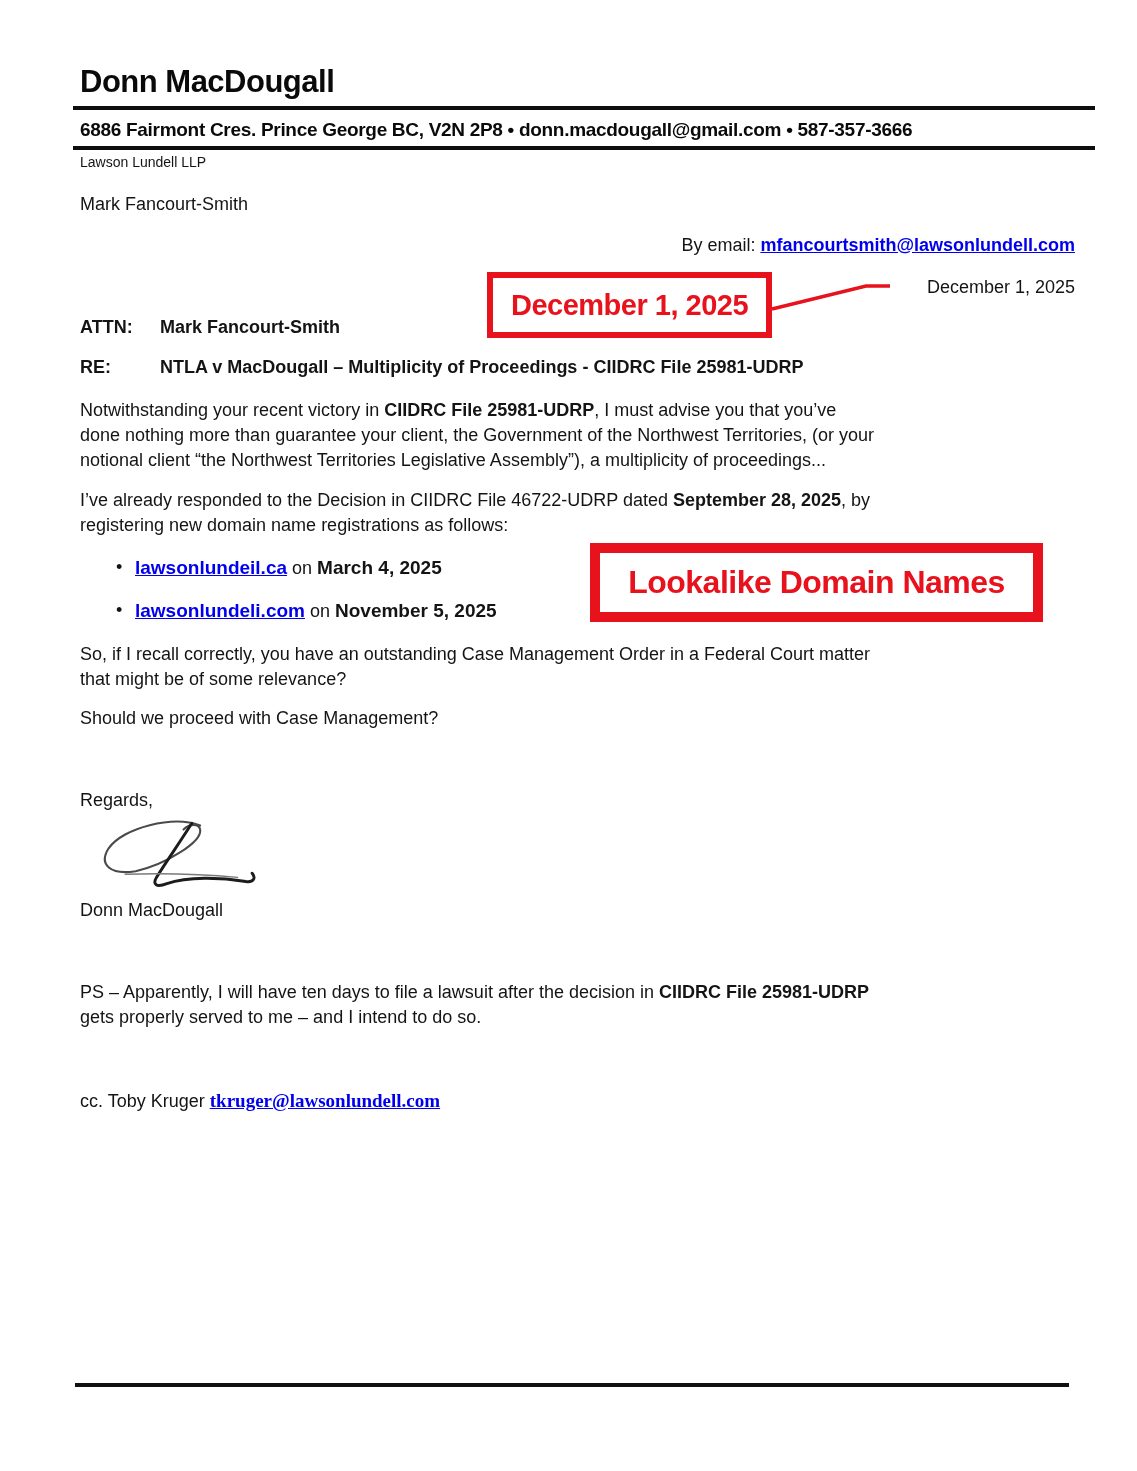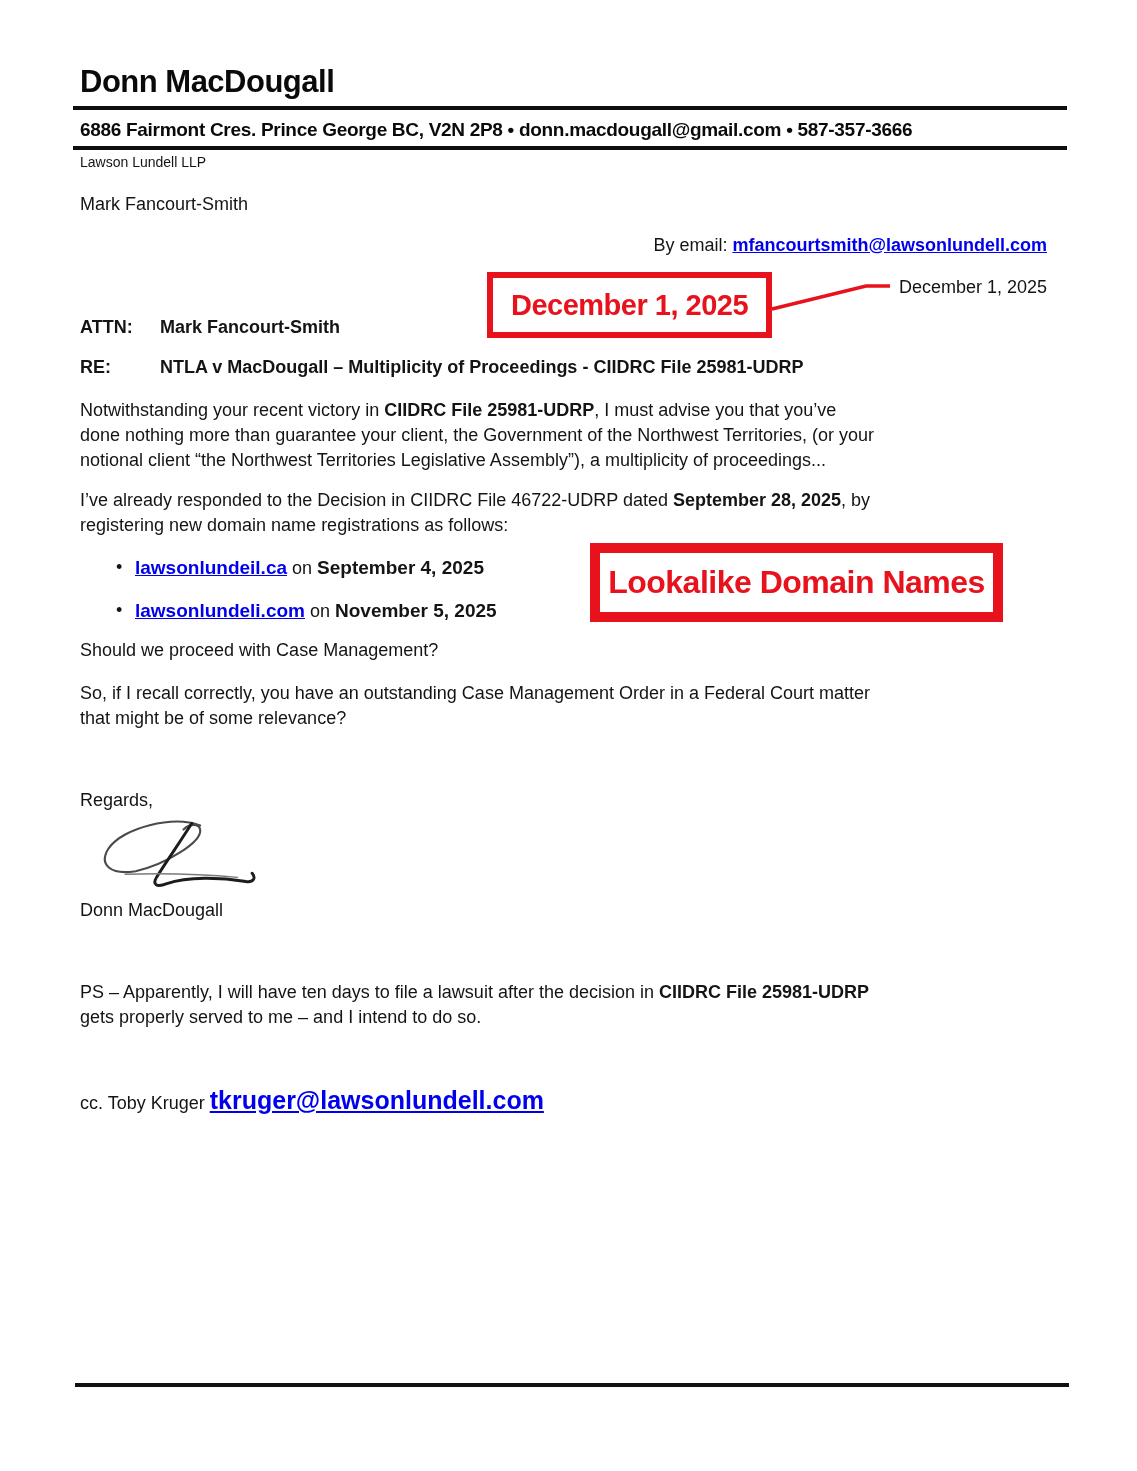--- a/index.html
+++ b/index.html
@@ -5,21 +5,21 @@
   * { margin:0; padding:0; box-sizing:border-box; }
   html,body { background:#ffffff; }
   .page {
     position:relative;
     width:1137px; height:1471px;
     background:#ffffff;
     font-family:"Liberation Sans", sans-serif;
     color:#141414;
     overflow:hidden;
   }
-  .content { padding:64px 72px 0 80px; }
+  .content { padding:64px 44px 0 80px; }
 
   .lh-name {
     font-size:31px; font-weight:bold; letter-spacing:-0.5px;
     line-height:36px; color:#0a0a0a;
   }
   .rule { height:4px; background:#0e0e0e; margin-left:-7px; margin-right:-2px; }
   .rule1 { margin-top:6px; }
   .rule2 { margin-top:4px; }
   .lh-contact {
     margin-top:8px; font-size:19px; font-weight:bold;
@@ -53,29 +53,29 @@
   .p3 { margin-top:18px; }
   .p4 { margin-top:14px; }
   .b  { font-weight:bold; }
 
   .bullets { position:relative; margin-top:17px; list-style:none; }
   .bullets li { font-size:18px; line-height:25px; padding-left:55px; position:relative; }
   .bullets li + li { margin-top:17px; }
   .blt { position:absolute; left:36px; top:0; font-size:18px; }
   .bullets a.bluelink, .bullets .bdate { font-size:19px; }
   .bdate { font-weight:bold; }
-  .domains-anno { left:510px; top:-12px; width:413px; height:79px; border-width:10px; font-size:32px; letter-spacing:-0.5px; }
+  .domains-anno { left:510px; top:-12px; width:453px; height:79px; border-width:10px; font-size:32px; letter-spacing:-0.5px; }
 
   .closing { margin-top:57px; font-size:18px; line-height:25px; }
   .sig-wrap { margin-top:2px; margin-left:-14px; height:78px; }
   .signer { margin-top:5px; font-size:18px; line-height:25px; }
 
   .ps { margin-top:57px; }
   .cc-line { margin-top:58px; font-size:18px; line-height:25px; }
-  .cc-line a.bluelink { font-size:25px; }
+  .cc-line a.bluelink { font-size:19px;font-family:Liberation Serif, serif; }
 
   .footer-rule { position:absolute; left:75px; top:1383px; width:994px; height:4px; background:#111111; }
 </style>
 </head>
 <body>
 
 <div class="page">
   <div class="content">
 
     <div class="lh-name">Donn MacDougall</div>
@@ -103,30 +103,30 @@
 
 
     <p class="body-p p1"><span>Notwithstanding your recent victory in </span><span class="b">CIIDRC File 25981-UDRP</span><span>, I must advise you that you’ve
 done nothing more than guarantee your client, the Government of the Northwest Territories, (or your
 notional client “the Northwest Territories Legislative Assembly”), a multiplicity of proceedings...</span></p>
 
     <p class="body-p p2"><span>I’ve already responded to the Decision in CIIDRC File 46722-UDRP dated </span><span class="b">September 28, 2025</span><span>, by
 registering new domain name registrations as follows:</span></p>
 
     <ul class="bullets">
-      <li><span class="blt">•</span><a class="bluelink" href="#">lawsonlundeil.ca</a><span> on </span><span class="bdate">September 4, 2025</span></li>
+      <li><span class="blt">•</span><a class="bluelink" href="#">lawsonlundeil.ca</a><span> on </span><span class="bdate">March 4, 2025</span></li>
       <li><span class="blt">•</span><a class="bluelink" href="#">lawsonlundeli.com</a><span> on </span><span class="bdate">November 5, 2025</span></li>
       <div class="anno-box domains-anno">
           <span>Lookalike Domain Names</span>
         </div>
     </ul>
 
-    <p class="body-p p4">Should we proceed with Case Management?</p>
     <p class="body-p p3">So, if I recall correctly, you have an outstanding Case Management Order in a Federal Court matter
 that might be of some relevance?</p>
+    <p class="body-p p4">Should we proceed with Case Management?</p>
 
     <div class="closing">Regards,</div>
 
     <div class="sig-wrap">
       <svg width="235" height="78" viewBox="0 0 160 75">
         <path d="M96,10 C70,0 22,12 8,32 C-2,48 10,58 34,54 C62,48 98,26 96,14 C95,8 86,8 80,14" fill="none" stroke="#4a4a4a" stroke-width="2" stroke-linecap="round"></path>
         <path d="M88,8 C78,24 64,44 54,60 C50,67 54,70 64,66 C84,59 116,60 140,64 C147,65 150,61 146,56" fill="none" stroke="#1c1c1c" stroke-width="2.8" stroke-linecap="round"></path>
         <path d="M24,57 C60,56 100,57 132,60" fill="none" stroke="#7a7a7a" stroke-width="1.4" stroke-linecap="round"></path>
       </svg>
     </div>

